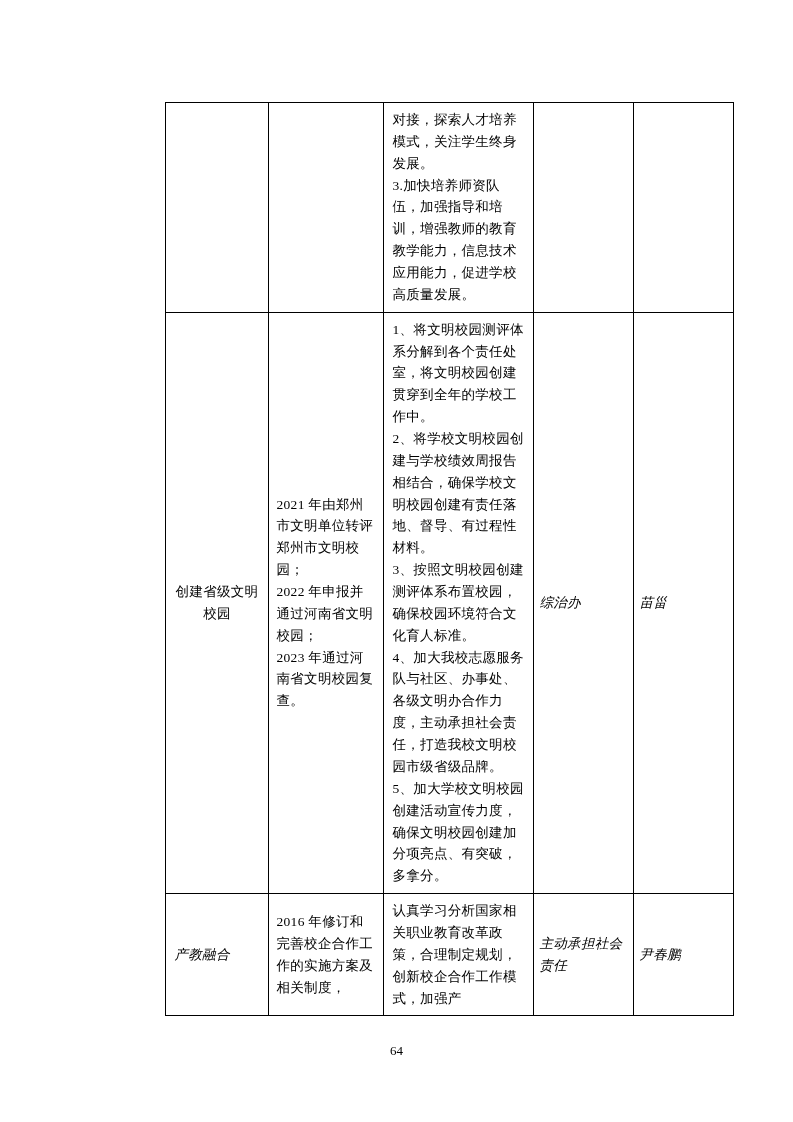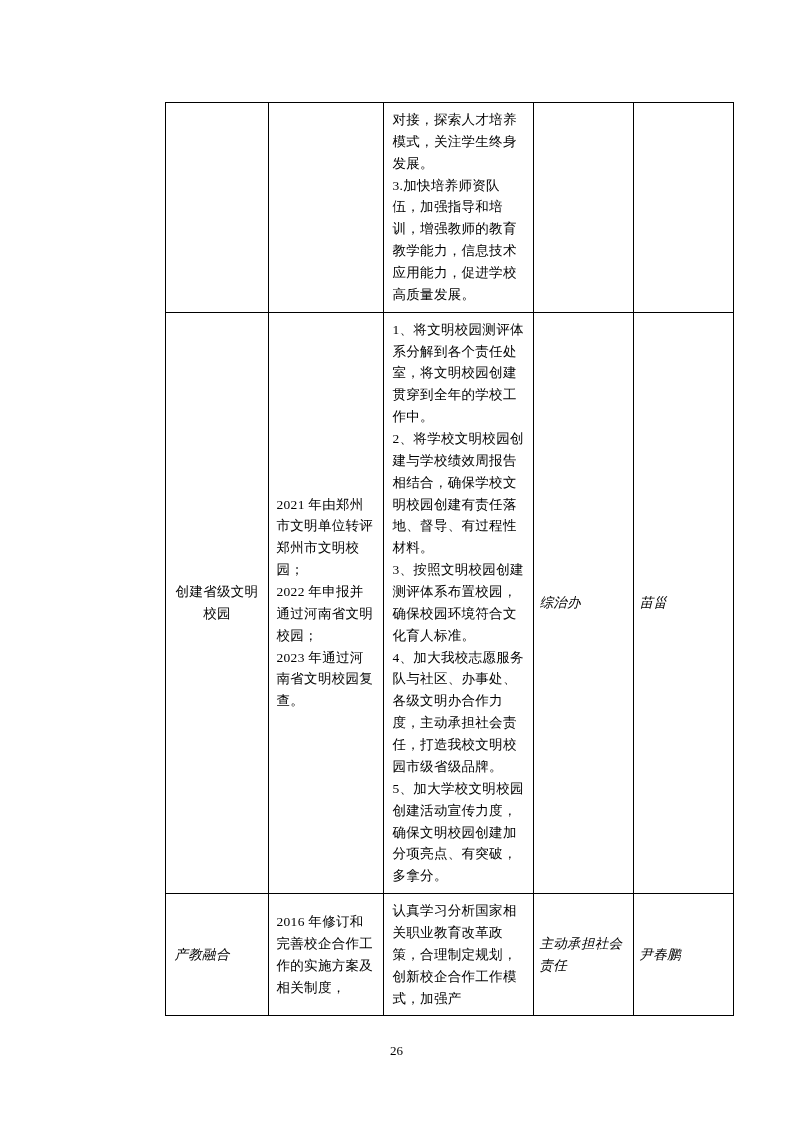--- a/index.html
+++ b/index.html
@@ -134,15 +134,15 @@
         <td class="col4 mid">
           <div class="cell-inner pad-c4 center">主动承担社会责任</div>
         </td>
         <td class="col5 mid">
           <div class="cell-inner pad-c5 center">尹春鹏</div>
         </td>
       </tr>
     </tbody>
   </table>
 
-  <div class="page-number">26</div>
+  <div class="page-number">64</div>
 
 </div>
 
 </body></html>

